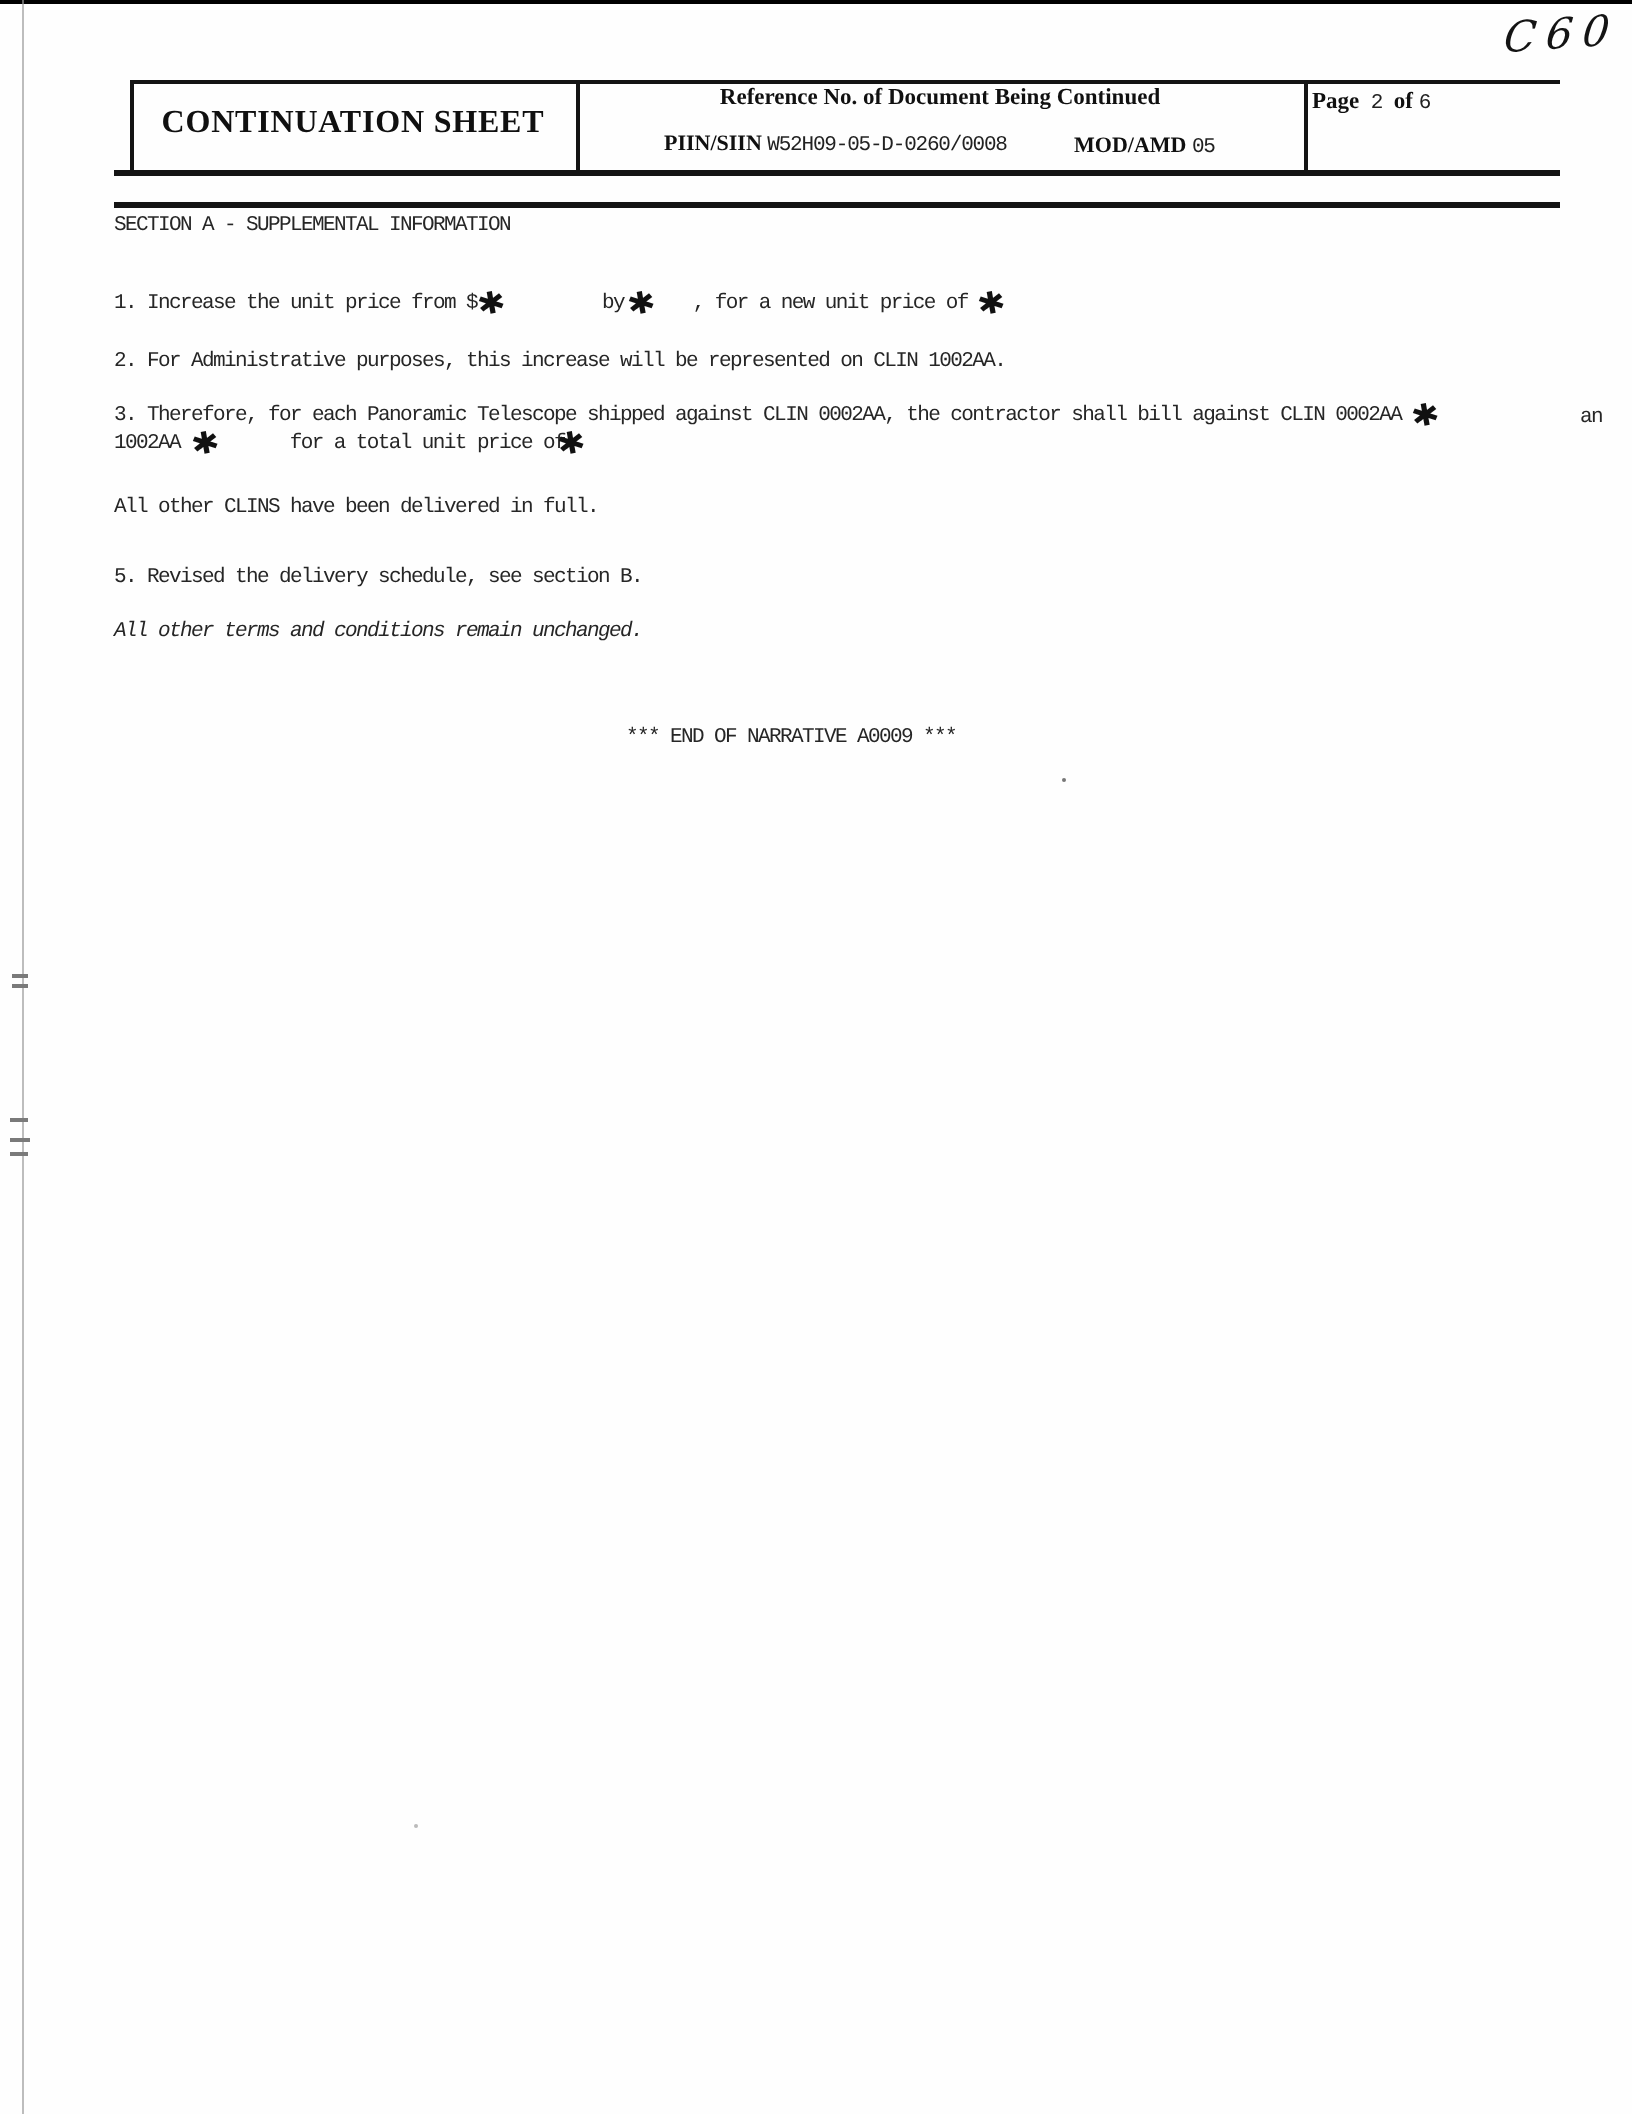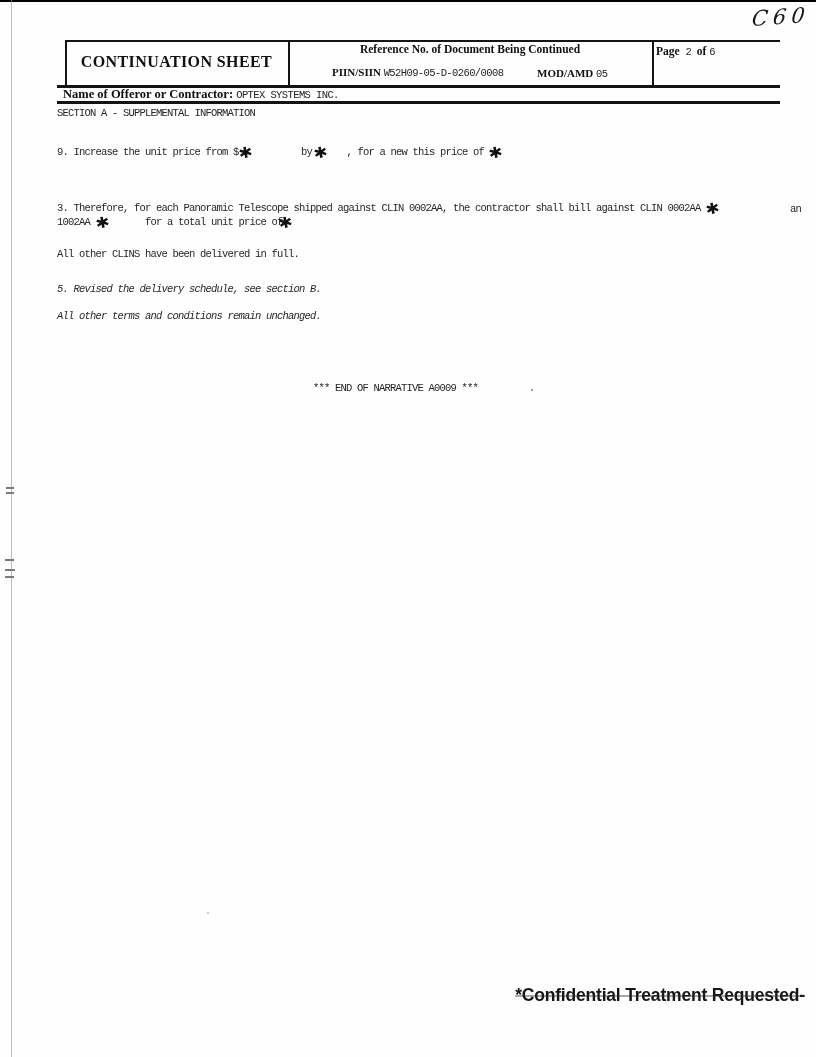--- a/index.html
+++ b/index.html
@@ -77,31 +77,30 @@
   <div class="vline" style="left:65px; top:40px; width:2px; height:45px;"></div>
   <div class="vline" style="left:288px; top:40px; width:2px; height:45px;"></div>
   <div class="vline" style="left:652px; top:40px; width:2px; height:45px;"></div>
 
   <div class="serifb ref-label">Reference No. of Document Being Continued</div>
   <div class="serifb title">CONTINUATION SHEET</div>
   <div class="serifb piin-row"><span>PIIN/SIIN </span><span class="monoval">W52H09-05-D-0260/0008</span></div>
   <div class="serifb mod-row"><span>MOD/AMD </span><span class="monoval">05</span></div>
   <div class="serifb page-row"><span>Page  </span><span class="monoval">2</span><span>  of </span><span class="monoval">6</span></div>
 
-  <div class="serifb offeror-row"><span>Name of Offeror or Contractor: </span><span class="monoval">OPTEX SYSTEMS INC.</span></div>
 
   <div class="line" style="top:107px;">SECTION A - SUPPLEMENTAL INFORMATION</div>
 
-  <div class="line" style="top:146px;"><span>9. Increase the unit price from $</span><span class="mark">✱</span><span class="gap" style="width:49px;"></span><span>by</span><span class="mark" style="margin-left:2px;">✱</span><span class="gap" style="width:19px;"></span><span>, for a new this price of </span><span class="mark">✱</span></div>
+  <div class="line" style="top:146px;"><span>1. Increase the unit price from $</span><span class="mark">✱</span><span class="gap" style="width:49px;"></span><span>by</span><span class="mark" style="margin-left:2px;">✱</span><span class="gap" style="width:19px;"></span><span>, for a new unit price of </span><span class="mark">✱</span></div>
 
+  <div class="line" style="top:175px;">2. For Administrative purposes, this increase will be represented on CLIN 1002AA.</div>
 
   <div class="line" style="top:202px;"><span>3. Therefore, for each Panoramic Telescope shipped against CLIN 0002AA, the contractor shall bill against CLIN 0002AA </span><span class="mark">✱</span></div>
   <div class="line" style="left:790px; top:203px;">an</div>
   <div class="line" style="top:216px;"><span>1002AA </span><span class="mark">✱</span><span class="gap" style="width:36px;"></span><span>for a total unit price of</span><span class="mark" style="margin-left:-3px;">✱</span></div>
 
   <div class="line" style="top:248px;">All other CLINS have been delivered in full.</div>
-  <div class="line" style="top:283px;font-style:italic;">5. Revised the delivery schedule, see section B.</div>
+  <div class="line" style="top:283px;">5. Revised the delivery schedule, see section B.</div>
   <div class="line" style="top:310px;font-style:italic;">All other terms and conditions remain unchanged.</div>
-  <div class="line" style="left:313px; top:382px;">*** END OF NARRATIVE A0009 ***</div>
+  <div class="line" style="left:313px; top:363px;">*** END OF NARRATIVE A0009 ***</div>
 
-  <div class="confidential">*Confidential Treatment Requested-</div>
 
 </div>
 
 </body></html>

